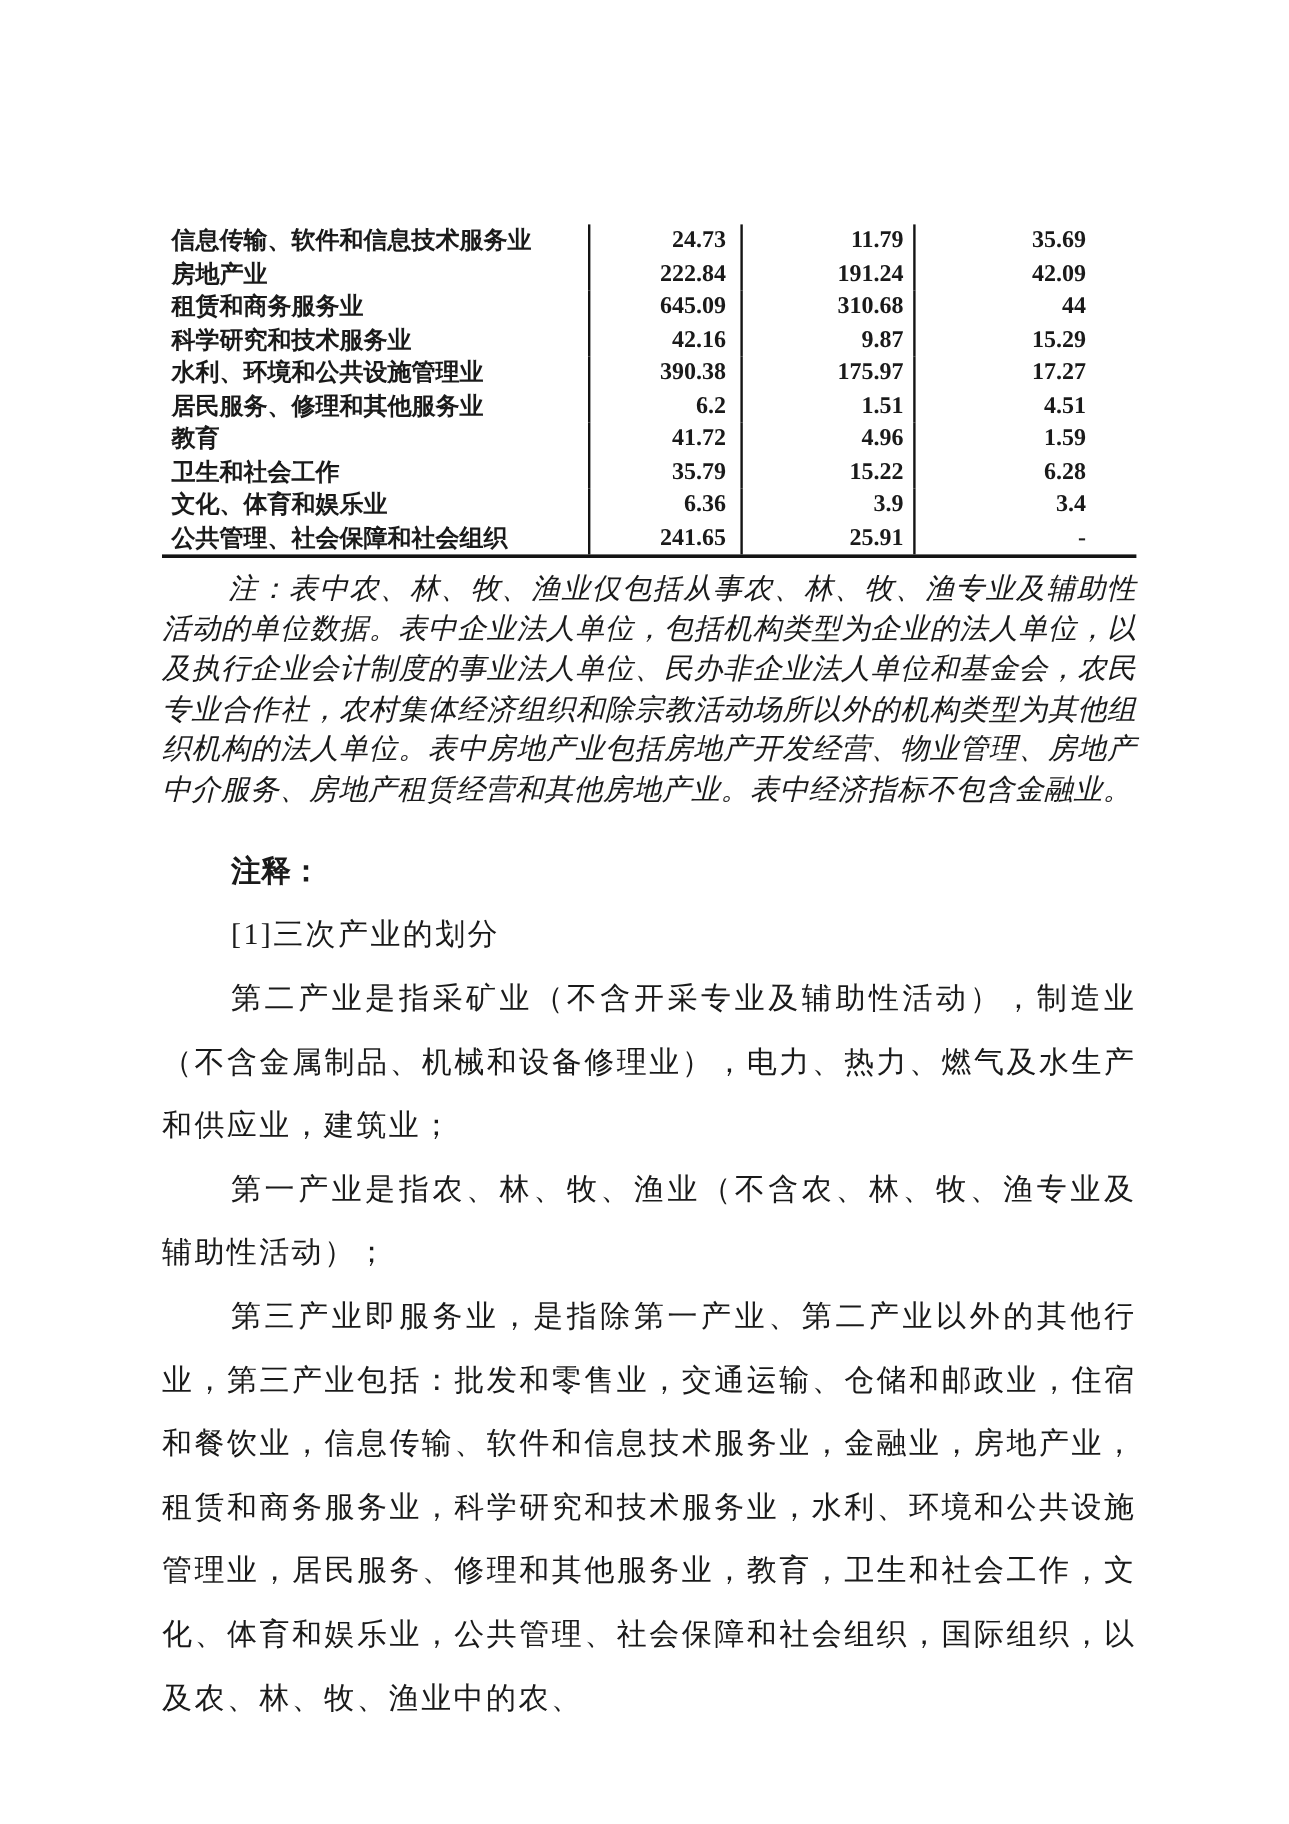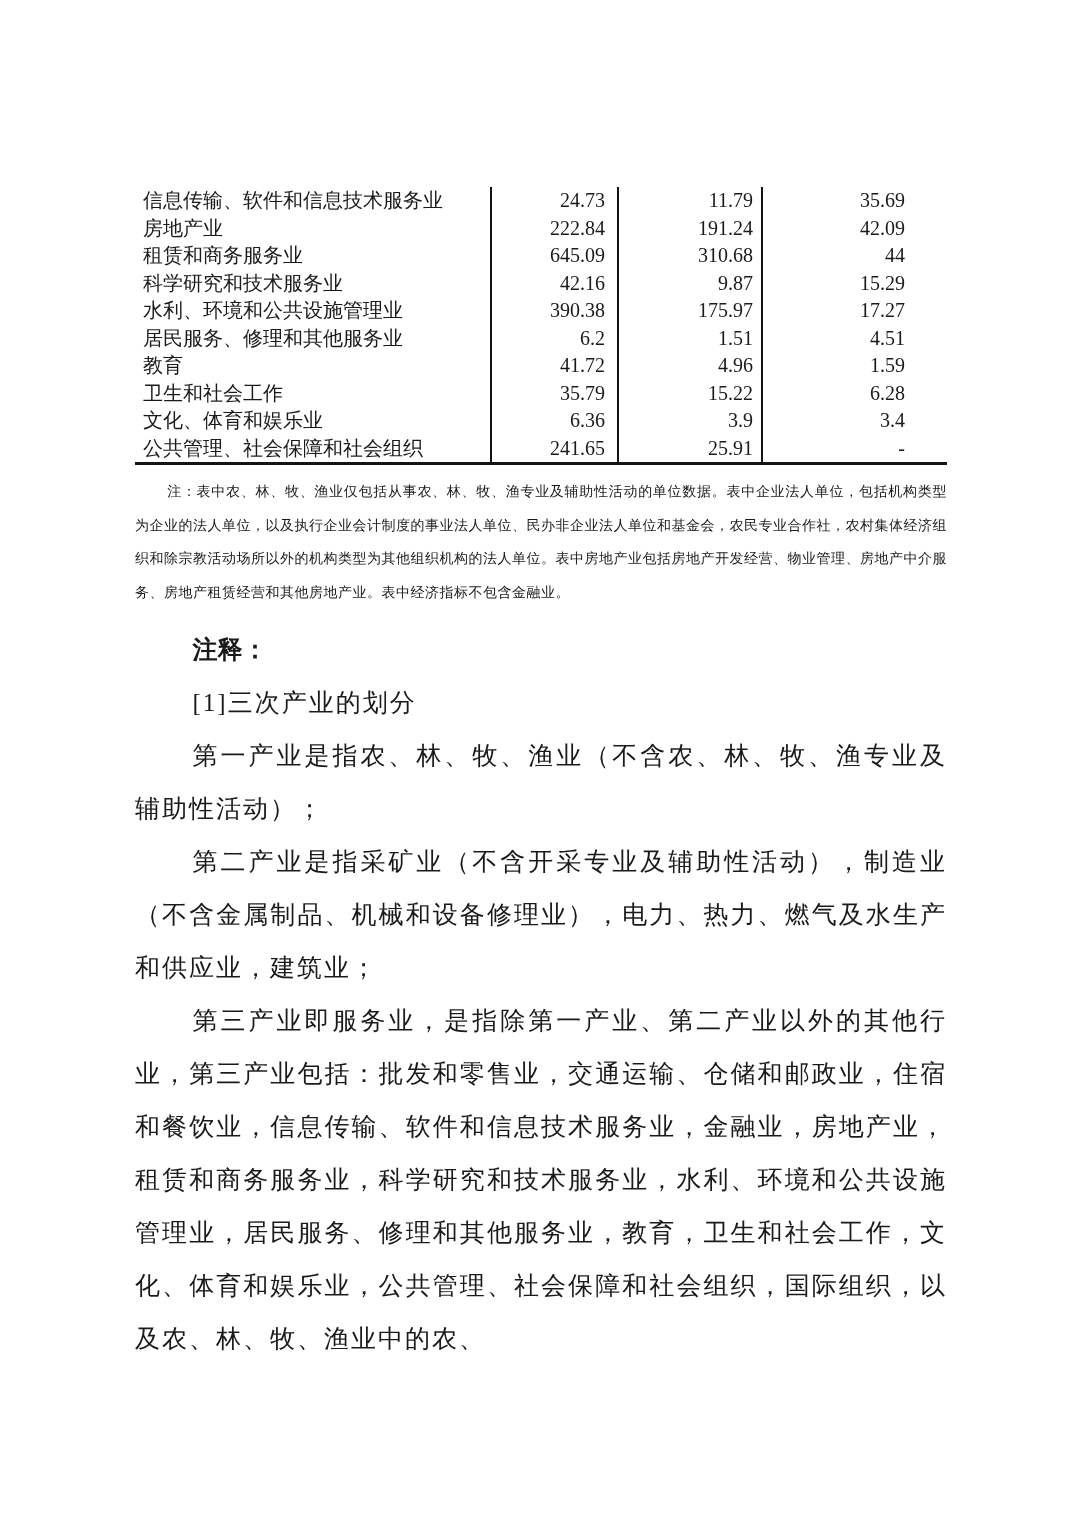--- a/index.html
+++ b/index.html
@@ -6,30 +6,30 @@
   body{
     width:1074px;height:1520px;background:#ffffff;position:relative;
     font-family:"Liberation Serif","DejaVu Serif",serif;color:#1a1a1a;
     -webkit-font-smoothing:antialiased;
   }
   .content{position:absolute;left:135px;top:187px;width:812px;}
 
   
   .ctable{border-bottom:3px solid #141414;}
   .trow{display:flex;height:27.5px;align-items:center;font-size:20px;}
-  .cell{box-sizing:border-box;height:100%;display:flex;align-items:center;white-space:nowrap;overflow:hidden;}
+  .cell{box-sizing:border-box;height:100%;display:flex;align-items:center;white-space:nowrap;overflow:hidden;font-weight:bold;}
   .c-label{width:357px;padding-left:8px;border-right:2px solid #141414;}
   .c-v1{width:127px;border-right:2px solid #141414;justify-content:flex-end;padding-right:12px;}
   .c-v2{width:144px;border-right:2px solid #141414;justify-content:flex-end;padding-right:8px;}
   .c-v3{width:149px;justify-content:flex-end;padding-right:7px;}
 
   
   .tnote{
-    margin-top:10px;font-size:14px;line-height:33.5px;
-    text-align:justify;text-indent:2.3em;letter-spacing:0.5px;
+    margin-top:10px;font-size:24px;line-height:33.5px;
+    text-align:justify;text-indent:2.3em;letter-spacing:0.5px;font-style:italic;
   }
 
   
   .notes{margin-top:8px;font-size:25px;line-height:53px;text-align:justify;}
   .notes-heading{
     font-family:"Liberation Sans","DejaVu Sans",sans-serif;
     font-weight:bold;text-indent:2.3em;margin:0;text-align:left;
   }
   .note-para{margin:0;text-indent:2.3em;letter-spacing:2px;}
 </style>
@@ -99,18 +99,18 @@
       <div class="cell c-v2">25.91</div>
       <div class="cell c-v3">-</div>
     </div>
   </div>
 
   <p class="tnote">注：表中农、林、牧、渔业仅包括从事农、林、牧、渔专业及辅助性活动的单位数据。表中企业法人单位，包括机构类型为企业的法人单位，以及执行企业会计制度的事业法人单位、民办非企业法人单位和基金会，农民专业合作社，农村集体经济组织和除宗教活动场所以外的机构类型为其他组织机构的法人单位。表中房地产业包括房地产开发经营、物业管理、房地产中介服务、房地产租赁经营和其他房地产业。表中经济指标不包含金融业。</p>
 
   <div class="notes">
     <p class="notes-heading">注释：</p>
     <p class="note-para">[1]三次产业的划分</p>
+    <p class="note-para">第二产业是指采矿业（不含开采专业及辅助性活动），制造业（不含金属制品、机械和设备修理业），电力、热力、燃气及水生产和供应业，建筑业；</p>
     <p class="note-para">第一产业是指农、林、牧、渔业（不含农、林、牧、渔专业及辅助性活动）；</p>
-    <p class="note-para">第二产业是指采矿业（不含开采专业及辅助性活动），制造业（不含金属制品、机械和设备修理业），电力、热力、燃气及水生产和供应业，建筑业；</p>
     <p class="note-para">第三产业即服务业，是指除第一产业、第二产业以外的其他行业，第三产业包括：批发和零售业，交通运输、仓储和邮政业，住宿和餐饮业，信息传输、软件和信息技术服务业，金融业，房地产业，租赁和商务服务业，科学研究和技术服务业，水利、环境和公共设施管理业，居民服务、修理和其他服务业，教育，卫生和社会工作，文化、体育和娱乐业，公共管理、社会保障和社会组织，国际组织，以及农、林、牧、渔业中的农、</p>
   </div>
 
 </div>
 
 </body></html>

